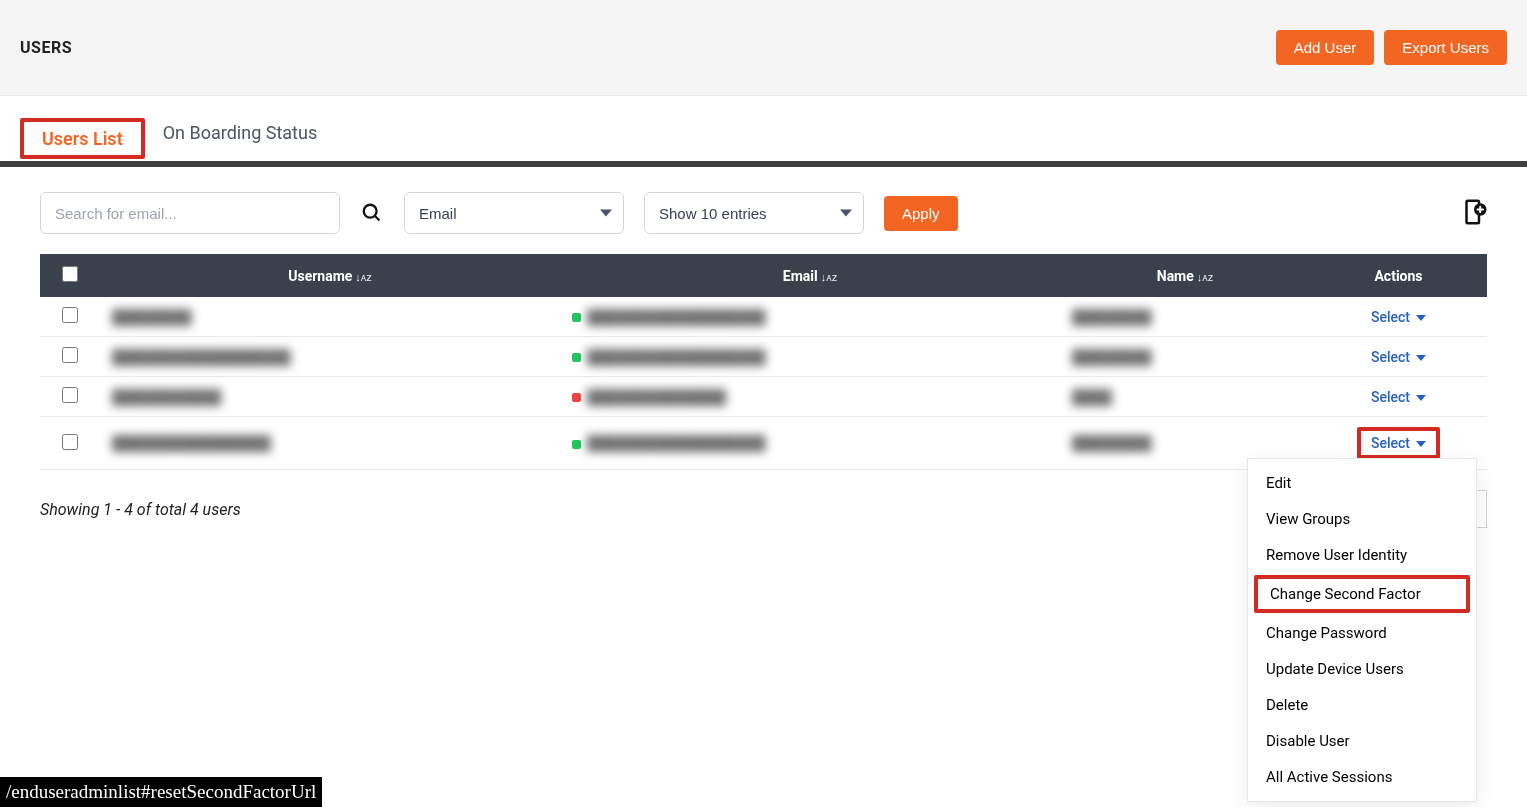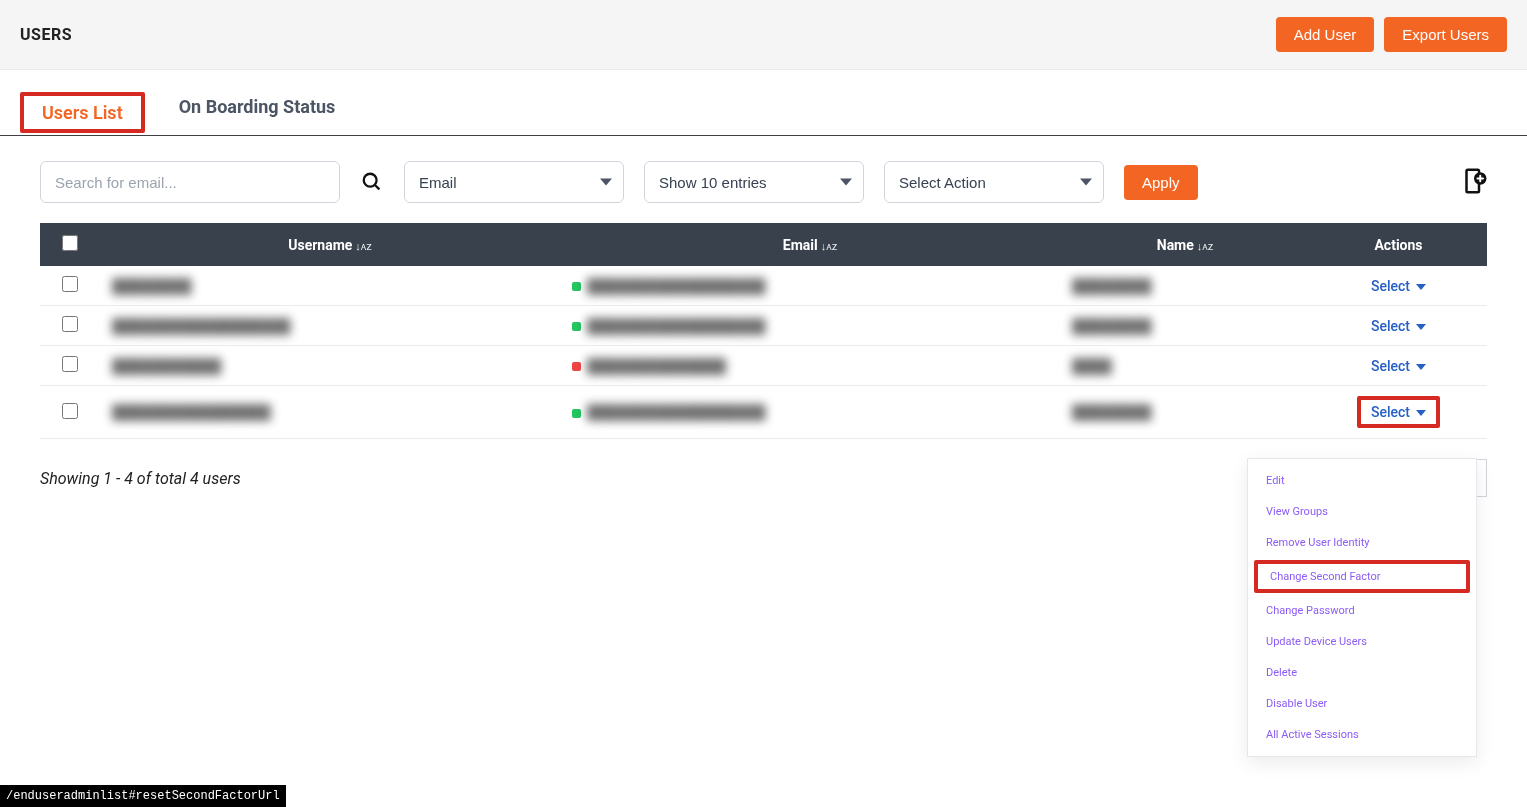--- a/index.html
+++ b/index.html
@@ -1,26 +1,26 @@
 <!DOCTYPE html>
 <html><head>
 <meta charset="utf-8">
 <style>
 * { box-sizing: border-box; margin: 0; padding: 0; }
 body { font-family: -apple-system, BlinkMacSystemFont, "Segoe UI", Roboto, "Helvetica Neue", Arial, sans-serif; font-size: 14px; color: #333; background: #fff; }
 
-.topbar { background:#f5f5f5; display:flex; align-items:center; padding:17px 20px; border-bottom:1px solid #eaeaea; }
+.topbar { background:#f5f5f5; display:flex; align-items:center; padding:30px 20px; border-bottom:1px solid #eaeaea; }
 .page-title { font-weight:700; font-size:16px; letter-spacing:0.5px; color:#222; }
 .topbar-spacer { flex:1; }
 .btn { display:inline-flex; align-items:center; justify-content:center; padding:9px 18px; border-radius:4px; border:none; cursor:pointer; font-size:15px; font-weight:500; }
 .btn-primary { background:#f26522; color:#fff; }
 .btn-primary + .btn-primary { margin-left:10px; }
 
-.tabs-area { padding:18px 20px 0 20px; border-bottom:1px solid #404040; display:flex; align-items:center; gap:28px; }
-.tab { padding:8px 6px 18px 6px; font-size:18px; color:#4b5563; cursor:pointer; font-weight:700; }
+.tabs-area { padding:18px 20px 0 20px; border-bottom:6px solid #404040; display:flex; align-items:center; gap:12px; }
+.tab { padding:8px 6px 18px 6px; font-size:18px; color:#4b5563; cursor:pointer; font-weight:400; }
 .tab.active { color:#f26522; font-weight:600; }
 .highlight-frame { border:4px solid #d42a22; border-radius:2px; }
 .tab.highlighted { padding:6px 18px; margin-bottom:-2px; }
 
 .toolbar { display:flex; align-items:center; gap:20px; padding:25px 36px 20px 40px; }
 .search-input { height:42px; width:300px; border:1px solid #d1d5db; border-radius:6px; padding:0 14px; font-size:15px; color:#888; }
 .search-input::placeholder { color:#9ca3af; }
 .search-icon-wrap { width:24px; height:24px; display:flex; align-items:center; justify-content:center; cursor:pointer; color:#111; }
 .select { height:42px; border:1px solid #d1d5db; border-radius:6px; padding:0 34px 0 14px; font-size:15px; background:#fff; appearance:none; position:relative; cursor:pointer; color:#374151; }
 .select-wrap { position:relative; display:inline-block; }
@@ -49,24 +49,24 @@
 .sort-icon { display:inline-block; margin-left:3px; font-size:11px; font-weight:normal; opacity:0.9; }
 
 .footer-row { display:flex; align-items:center; padding:20px 40px 30px 40px;font-style:italic; }
 .status-text { font-size:16px; color:#222; }
 .pagination { margin-left:auto; display:flex; }
 .page-btn { width:38px; height:38px; border:1px solid #d1d5db; display:flex; align-items:center; justify-content:center; font-size:15px; cursor:pointer; color:#374151; }
 .page-btn.active { background:#1a71c1; color:#fff; border-color:#1a71c1; }
 .page-btn + .page-btn { border-left:none; }
 
 .dropdown-menu { position:absolute; right:50px; top:458px; width:230px; background:#fff; border:1px solid #e5e7eb; box-shadow:0 6px 18px rgba(0,0,0,0.08); z-index:50; padding:6px 0; }
-.dropdown-item { padding:9px 18px; font-size:11px; color:#8b5cf6; cursor:pointer; white-space:nowrap; }
+.dropdown-item { padding:9px 18px; font-size:15px; color:#000000; cursor:pointer; white-space:nowrap; }
 .dropdown-item.highlighted { margin:2px 6px; padding:6px 12px; }
 
-.statusbar { position:fixed; left:0; bottom:0; background:#000; color:#fff; font-size:12px; padding:4px 6px; font-family:Liberation Mono, monospace; }
+.statusbar { position:fixed; left:0; bottom:0; background:#000; color:#fff; font-size:19px; padding:4px 6px; font-family:Liberation Serif, serif; }
 
 .colw-chk { width:60px; text-align:center; }
 .colw-user { width:460px; }
 .colw-email { width:500px; }
 .colw-name { width:250px; }
 </style>
 </head>
 <body>
 
 <div class="topbar">
@@ -84,21 +84,20 @@
 <div class="toolbar">
   <input class="search-input" placeholder="Search for email..." style="">
   <div class="search-icon-wrap">
     <svg viewBox="0 0 24 24" width="22" height="22" fill="none" stroke="currentColor" stroke-width="2.5">
         <circle cx="10" cy="10" r="7"></circle>
         <line x1="20" y1="20" x2="15" y2="15"></line>
       </svg>
   </div>
   <div class="select-wrap"><select class="select sel-email"><option>Email</option></select></div>
   <div class="select-wrap"><select class="select sel-entries"><option>Show 10 entries</option></select></div>
-  <div class="select-wrap"><select class="select sel-action"><option>Select Action</option></select></div>
   <button class="btn btn-primary">Apply</button>
   <div class="toolbar-spacer"></div>
   <div class="export-icon">
     <svg viewBox="0 0 24 24" width="30" height="30">
         <path fill="#111" d="M15 2H7a2 2 0 0 0-2 2v16a2 2 0 0 0 2 2h8a2 2 0 0 0 2-2V4a2 2 0 0 0-2-2zm0 18H7V4h8v16z"></path>
         <circle cx="17" cy="10" r="5" fill="#111"></circle>
         <path d="M14.8 10h4.4M17 7.8v4.4" stroke="#fff" stroke-width="1.6" stroke-linecap="round"></path>
       </svg>
   </div>
 </div>

